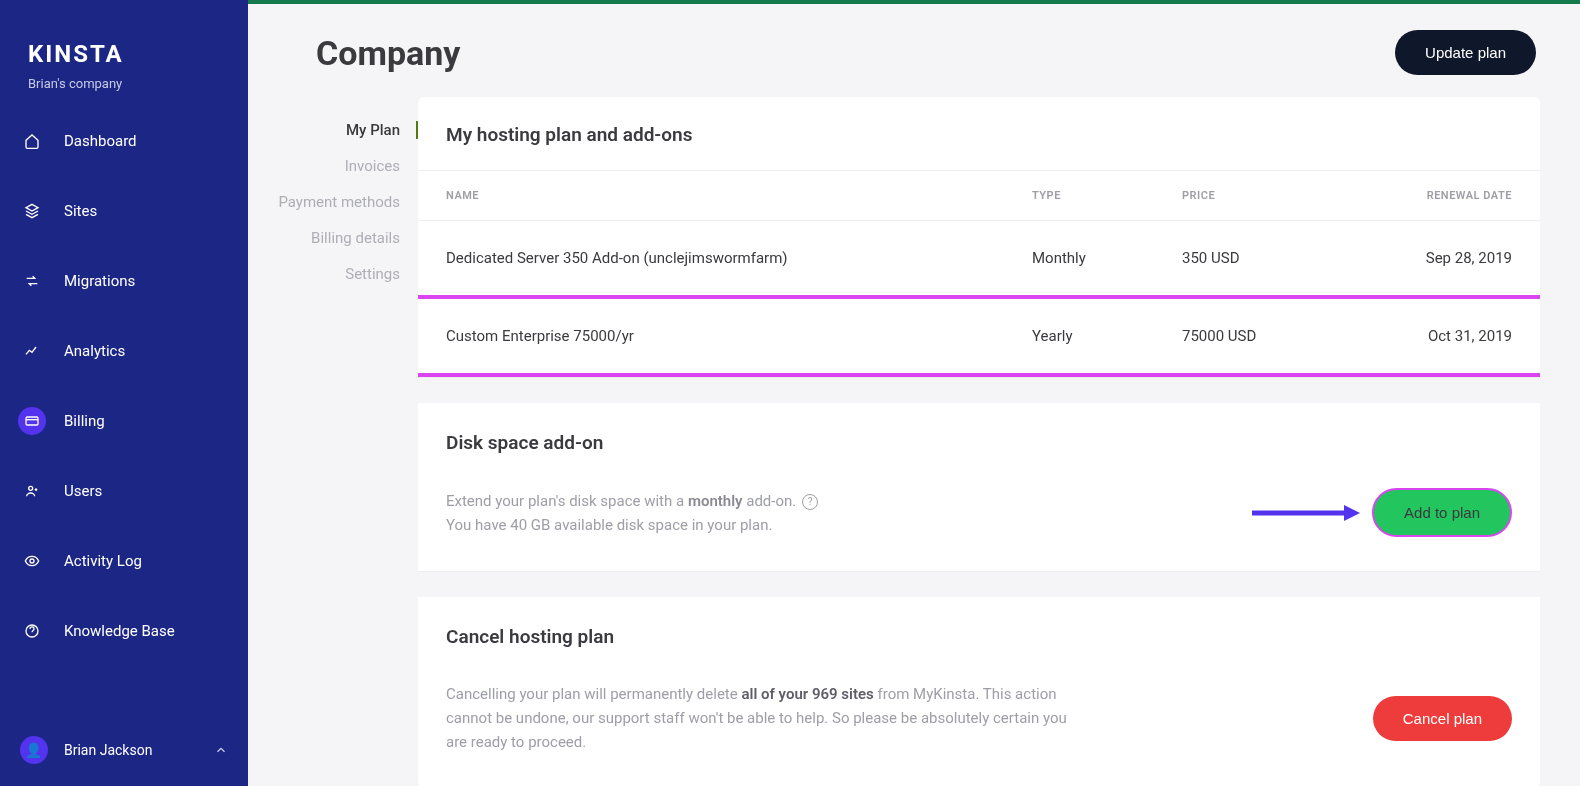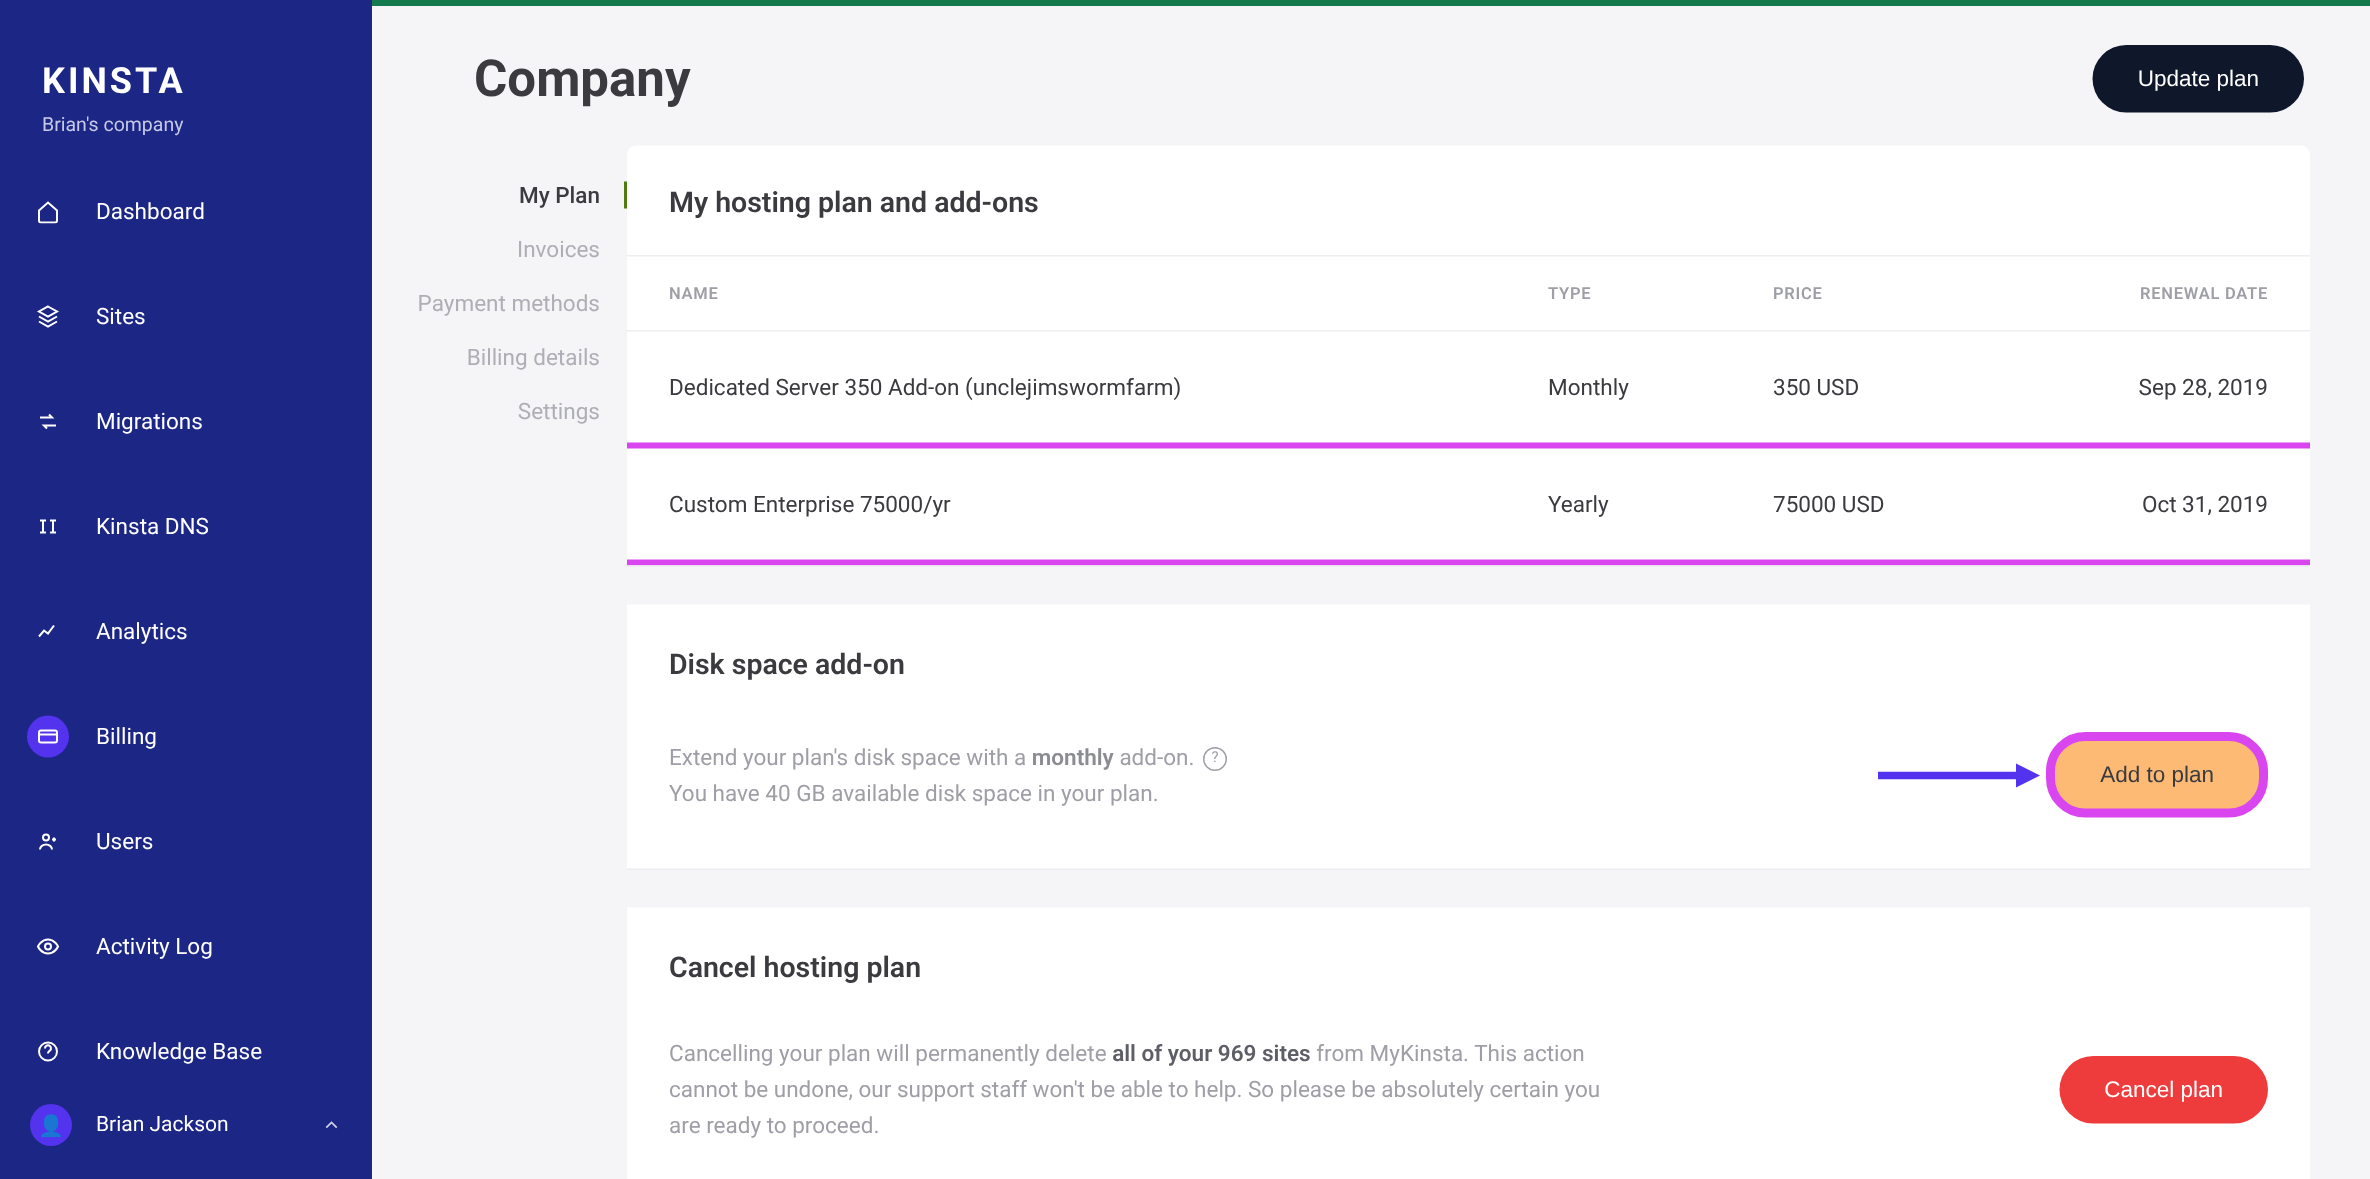--- a/index.html
+++ b/index.html
@@ -102,21 +102,21 @@
 }
 .btn {
   border: none;
   cursor: pointer;
   font-size: 15px;
   font-weight: 500;
   padding: 14px 30px;
   border-radius: 26px;
 }
 .btn-primary { background: #0f172a; color: #fff; }
-.btn-outline { background: #fdba74; color: #3a3a3f; border: 6px solid #d946ef; }
+.btn-outline { background: #22c55e; color: #3a3a3f; border: 2px solid #d946ef; }
 .btn-danger { background: #ee3c3c; color: #fff; }
 .content-row {
   display: flex;
   gap: 0;
   padding: 0 40px 0 0;
 }
 .subnav {
   width: 170px;
   padding-top: 34px;
   display: flex;
@@ -245,28 +245,20 @@
       </span>
       <span>Sites</span>
     </div>
     <div class="nav-item">
       <span class="icon-wrap">
         <svg class="nav-icon" viewBox="0 0 24 24" fill="none" stroke="currentColor" stroke-width="2">
             <path d="M4 8h12l-3-3M20 16H8l3 3"></path>
           </svg>
       </span>
       <span>Migrations</span>
-    </div>
-    <div class="nav-item">
-      <span class="icon-wrap">
-        <svg class="nav-icon" viewBox="0 0 24 24" fill="none" stroke="currentColor" stroke-width="2">
-            <path d="M4 6h6M4 18h6M14 6h6M14 18h6M7 6v12M17 6v12"></path>
-          </svg>
-      </span>
-      <span>Kinsta DNS</span>
     </div>
     <div class="nav-item">
       <span class="icon-wrap">
         <svg class="nav-icon" viewBox="0 0 24 24" fill="none" stroke="currentColor" stroke-width="2">
             <path d="M3 17l5-6 4 3 6-8"></path>
           </svg>
       </span>
       <span>Analytics</span>
     </div>
     <div class="nav-item active">

